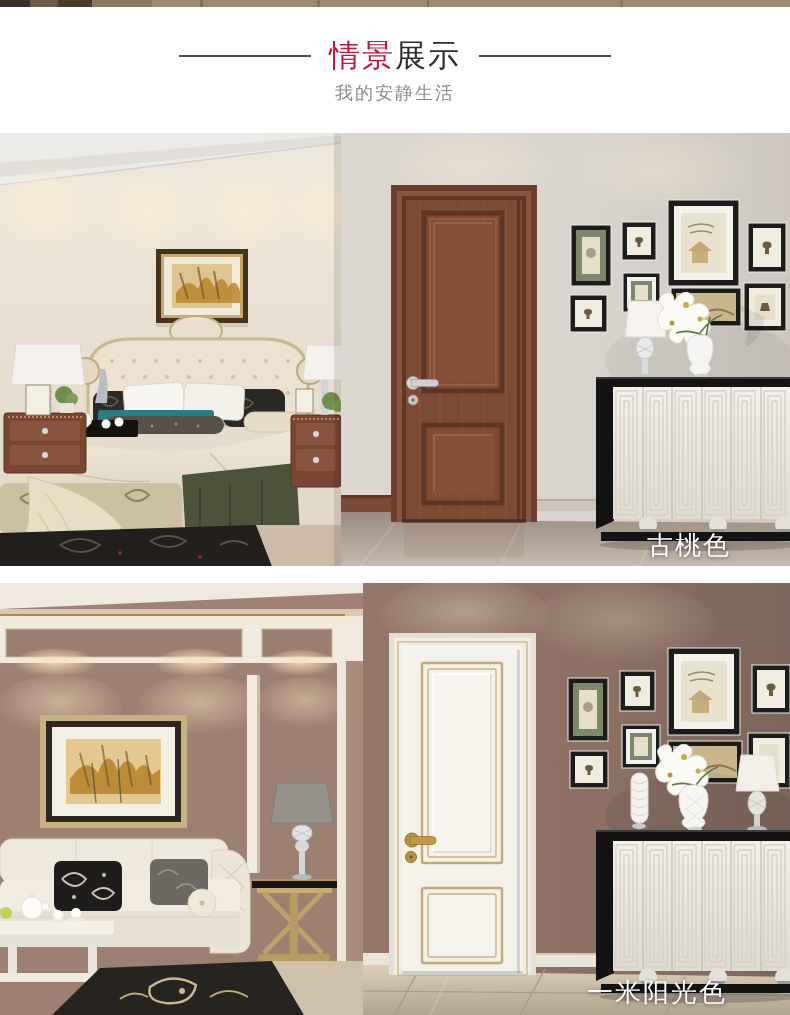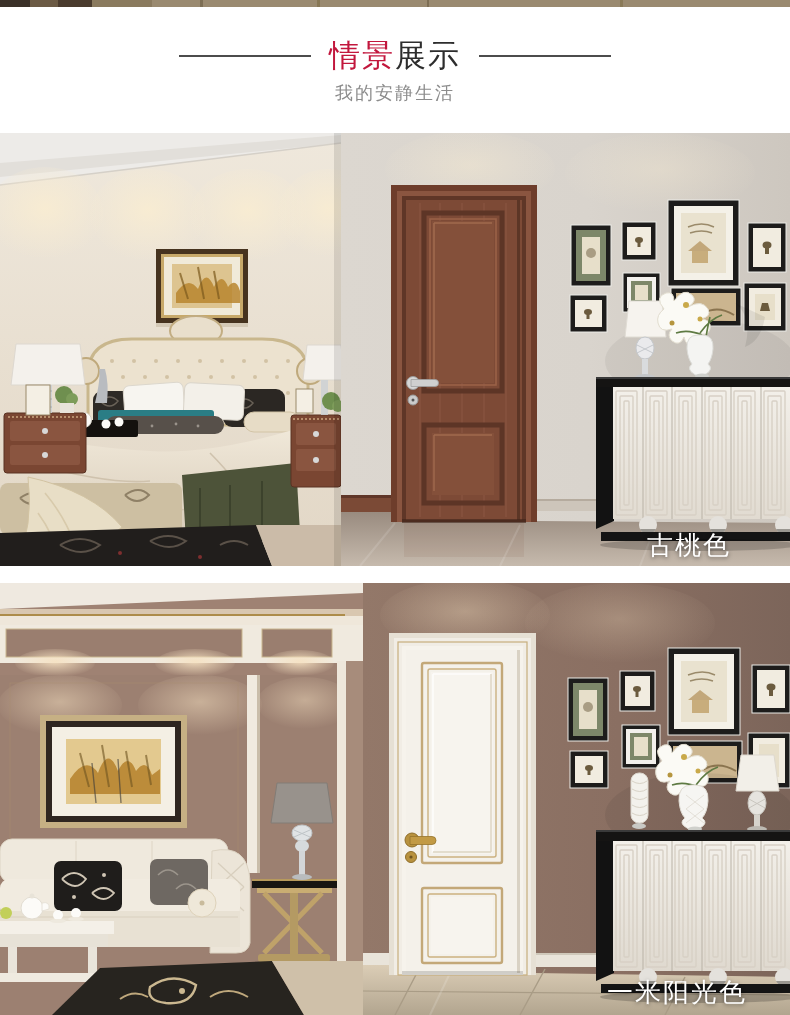--- a/index.html
+++ b/index.html
@@ -14,21 +14,21 @@
   .title-row{display:flex;align-items:center;justify-content:center}
   .rule{width:132px;height:2px;background:#4c4c4c;margin:0 18px}
   h2.title{font-size:31px;font-weight:normal;color:var(--c-title_text);letter-spacing:2px;line-height:1}
   h2.title .accent{color:var(--c-accent)}
   .subtitle{margin-top:10px;font-size:18px;color:var(--c-subtitle_text);letter-spacing:2px}
   figure.photo{position:relative;width:759px;display:block;line-height:0}
   .photo-gap{height:17px;background:#fff}
   .photo-label{position:absolute;line-height:1;color:var(--c-label_text);font-size:26px;letter-spacing:2px;
     text-shadow:0 1px 4px rgba(0,0,0,.5);font-weight:500}
   .label-1{right:28px;bottom:8px}
-  .label-2{right:12px;bottom:10px}
+  .label-2{right:32px;bottom:10px}
   
   .fr-b{fill:#1d1c1b;stroke:#ecebe7;stroke-width:1}
   .fr-mat{fill:#f1ece0}.fr-green{fill:#7d8769}.fr-print{fill:#e7dfca}
   .urn{fill:#6b5b3e}
   .groove{fill:none;stroke:#d7d0c5;stroke-width:1.4}
   .leaf{stroke:#5e7a43;stroke-width:1.6;fill:none}
 </style>
 </head>
 <body>
 

